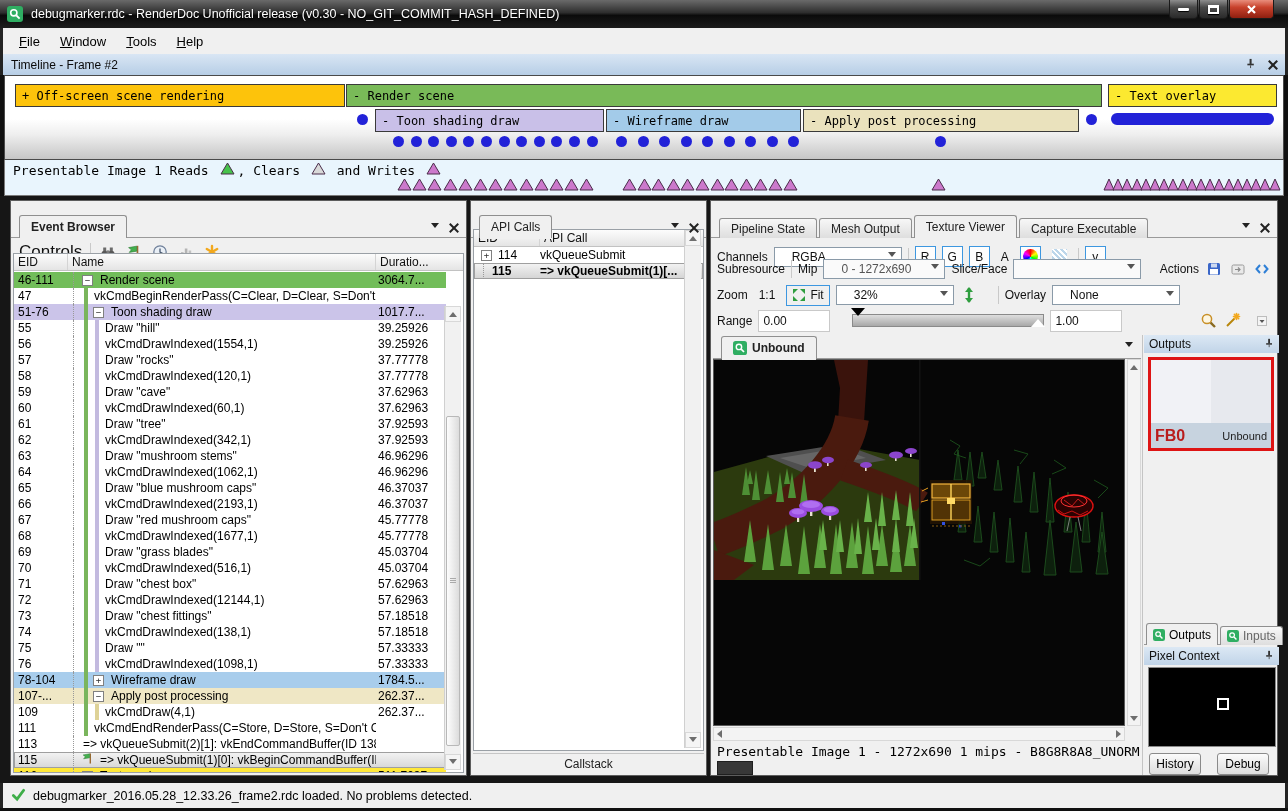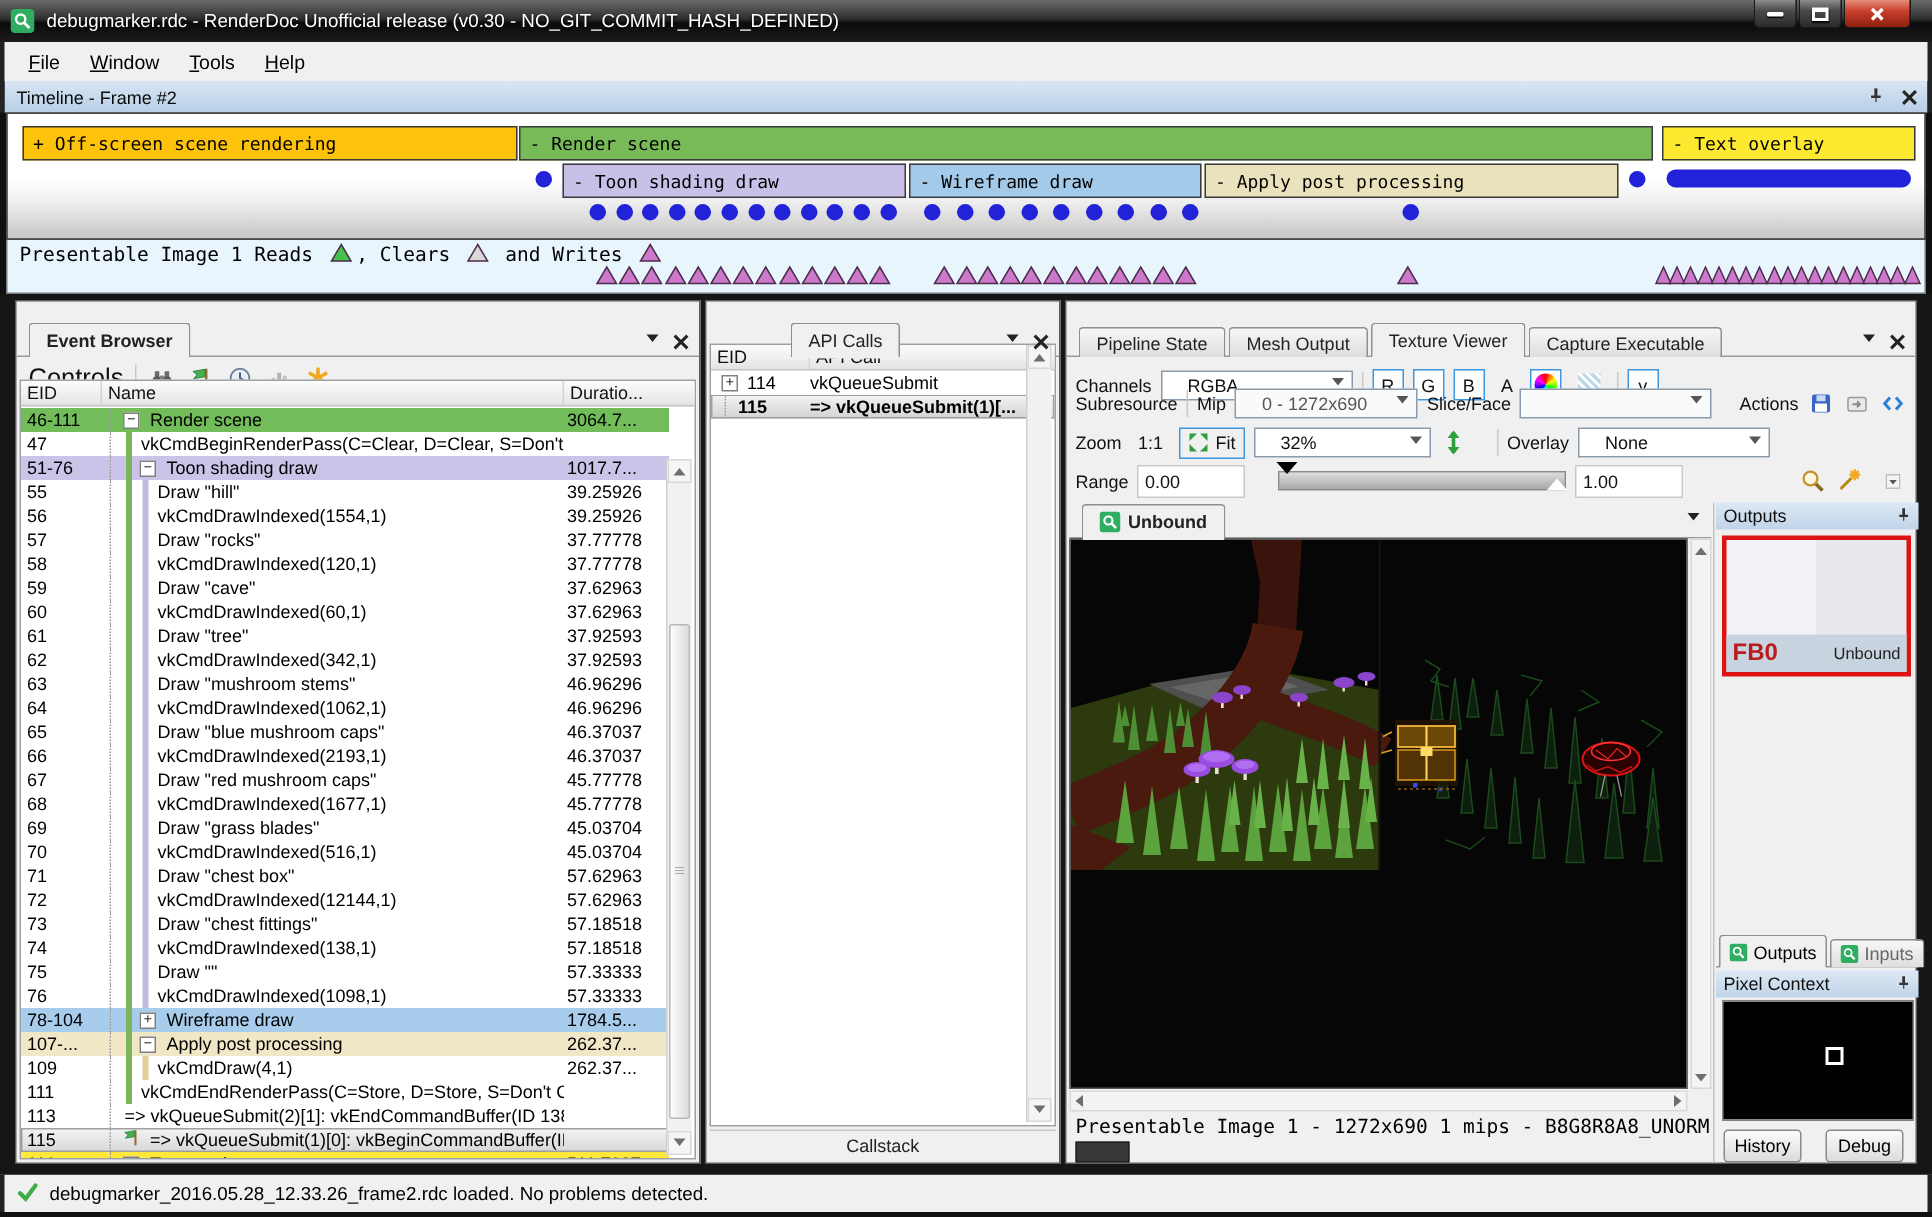--- a/index.html
+++ b/index.html
@@ -36,21 +36,21 @@
   .presentable{height:36px;margin:0 4px;background:#e9f5fd;border:1px solid #7a7a7a;border-top:none;
     position:relative;overflow:hidden;}
   .pres-legend{position:absolute;left:8px;top:2px;font:13px "DejaVu Sans Mono",monospace;color:#000;
     display:flex;align-items:center;gap:3px;white-space:pre;}
   .pres-tri{position:absolute;top:17px;}
 
   
   .main{position:relative;height:587px;background:#161616;}
   .panel{position:absolute;top:4px;height:576px;background:#f0f0f0;border:1px solid #5d5d5d;}
   #eb-panel{left:10px;width:457px;}
-  #api-panel{left:470px;width:237px;padding-left:48px;}
+  #api-panel{left:470px;width:237px;}
   #tv-panel{left:710px;width:568px;}
 
   .tabstrip{height:37px;display:flex;align-items:flex-end;padding-left:8px;position:relative;}
   .tabstrip:after{content:"";position:absolute;left:0;right:0;bottom:0;border-bottom:1px solid #9a9a9a;}
   .tab{height:20px;display:flex;align-items:center;gap:5px;padding:0 11px;border:1px solid #8f8f8f;border-bottom:none;
     border-radius:3px 3px 0 0;background:linear-gradient(#f7f7f7,#dedede);margin-right:2px;font-size:12px;z-index:1;color:#222;}
   .tab.active{background:#f0f0f0;height:23px;z-index:3;position:relative;}
   .tab.active:after{content:"";position:absolute;left:0;right:0;bottom:-1px;height:2px;background:#f0f0f0;}
   .tab.boldtab{font-weight:bold;}
   .tabctrl{margin-left:auto;display:flex;align-items:center;gap:10px;padding:0 8px 6px 0;z-index:2;}

